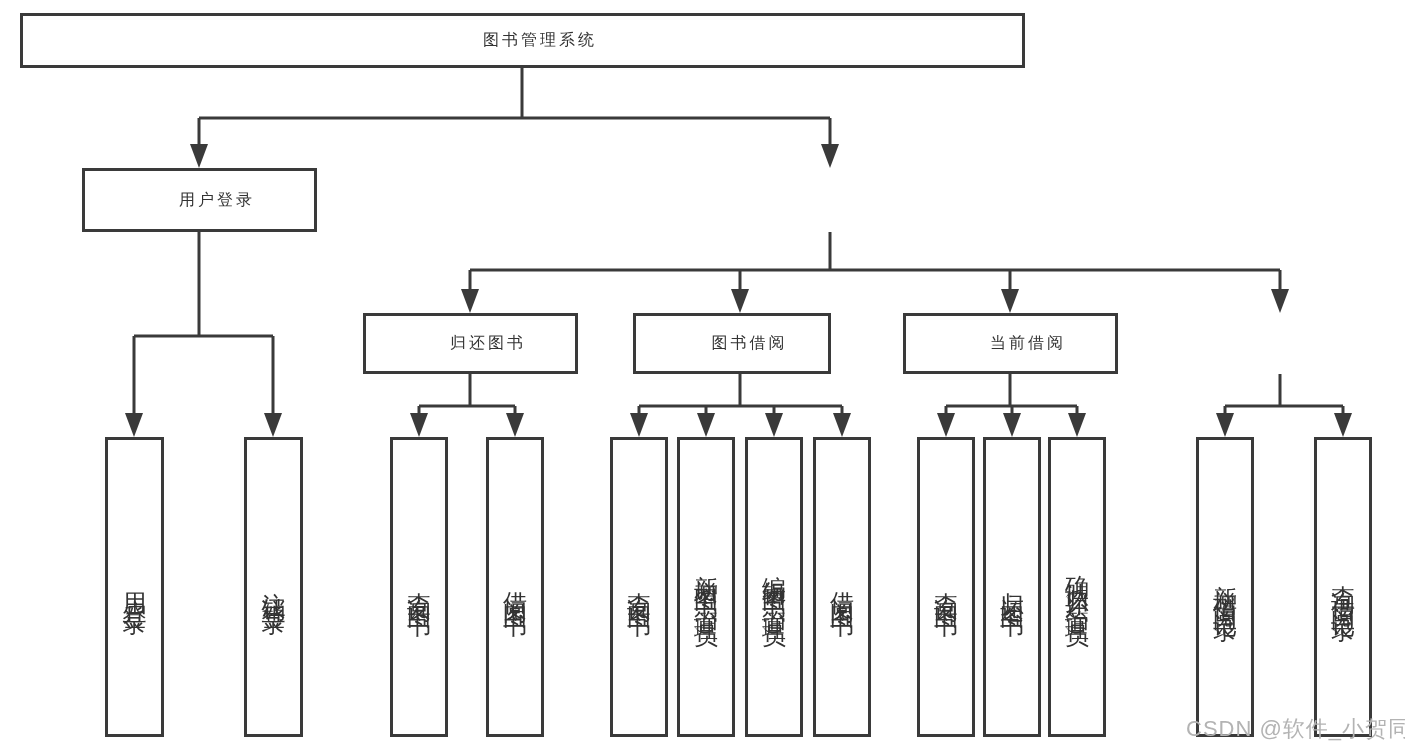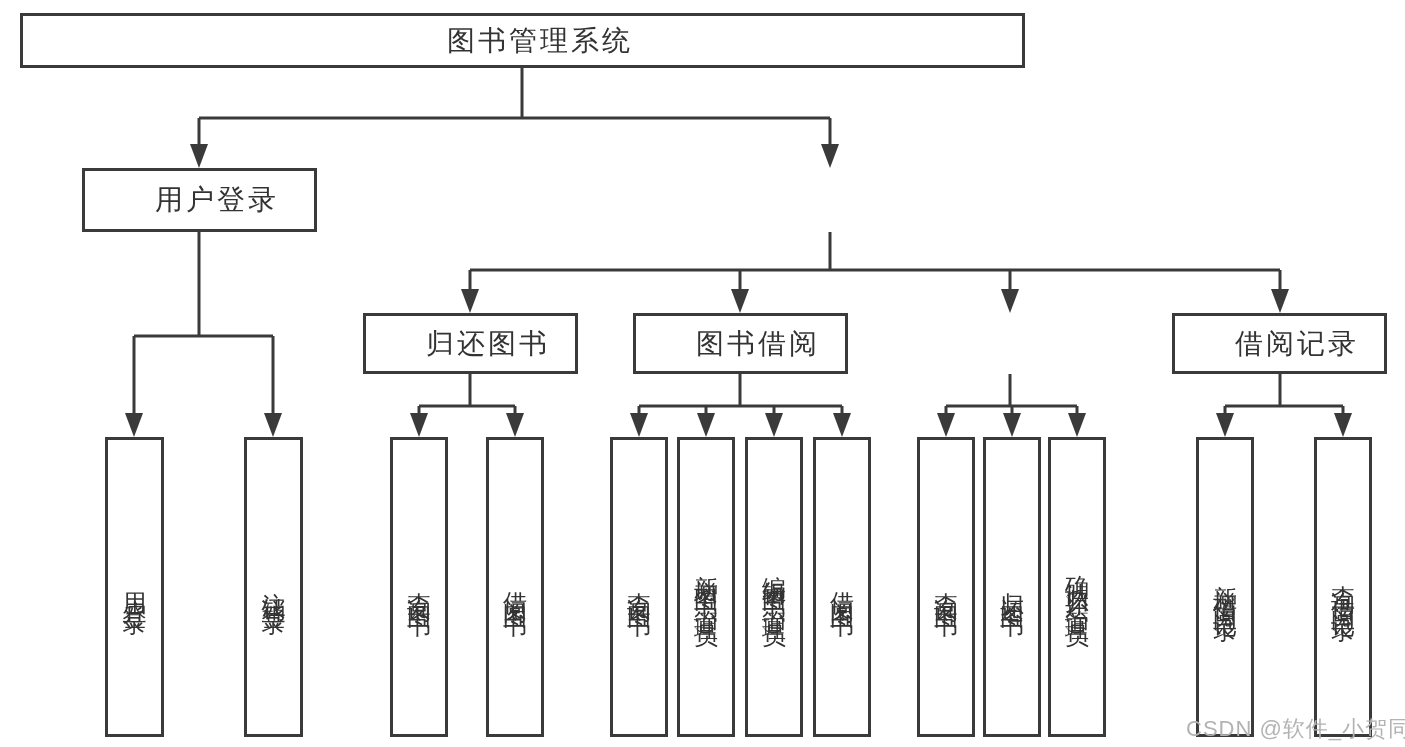--- a/index.html
+++ b/index.html
@@ -36,21 +36,21 @@
   .box {
     position: absolute;
     background: var(--box_bg);
     border: 3px solid var(--line);
     display: flex;
     align-items: center;
     justify-content: center;
     color: var(--text);
   }
   .hbox {
-    font-size: 28px;
+    font-size: 16px;
     letter-spacing: 3px;
     text-indent: 3px;
     white-space: nowrap;
     padding-left: 32px;
   }
   .vbox .vtext {
     writing-mode: vertical-rl;
     text-orientation: mixed;
     font-size: 24px;
     line-height: 1;
@@ -128,25 +128,25 @@
     <span>图书管理系统</span>
   </div>
 
   <div class="box hbox" style="left:82px;top:168px;width:235px;height:64px">
     <span>用户登录</span>
   </div>
 
   <div class="box hbox" style="left:363px;top:313px;width:215px;height:61px">
     <span>归还图书</span>
   </div>
-  <div class="box hbox" style="left:633px;top:313px;width:215px;height:61px">
+  <div class="box hbox" style="left:633px;top:313px;width:198px;height:61px">
     <span>图书借阅</span>
   </div>
-  <div class="box hbox" style="left:1172px;top:313px;width:215px;height:61px">
-    <span>借阅记录</span>
+  <div class="box hbox" style="left:903px;top:313px;width:215px;height:61px">
+    <span>当前借阅</span>
   </div>
 
   <div class="box vbox" style="left:105px;top:437px;width:59px;height:300px">
     <span class="vtext">用户登录</span>
   </div>
   <div class="box vbox" style="left:244px;top:437px;width:59px;height:300px">
     <span class="vtext">注销登录</span>
   </div>
 
   <div class="box vbox" style="left:390px;top:437px;width:58px;height:300px">

